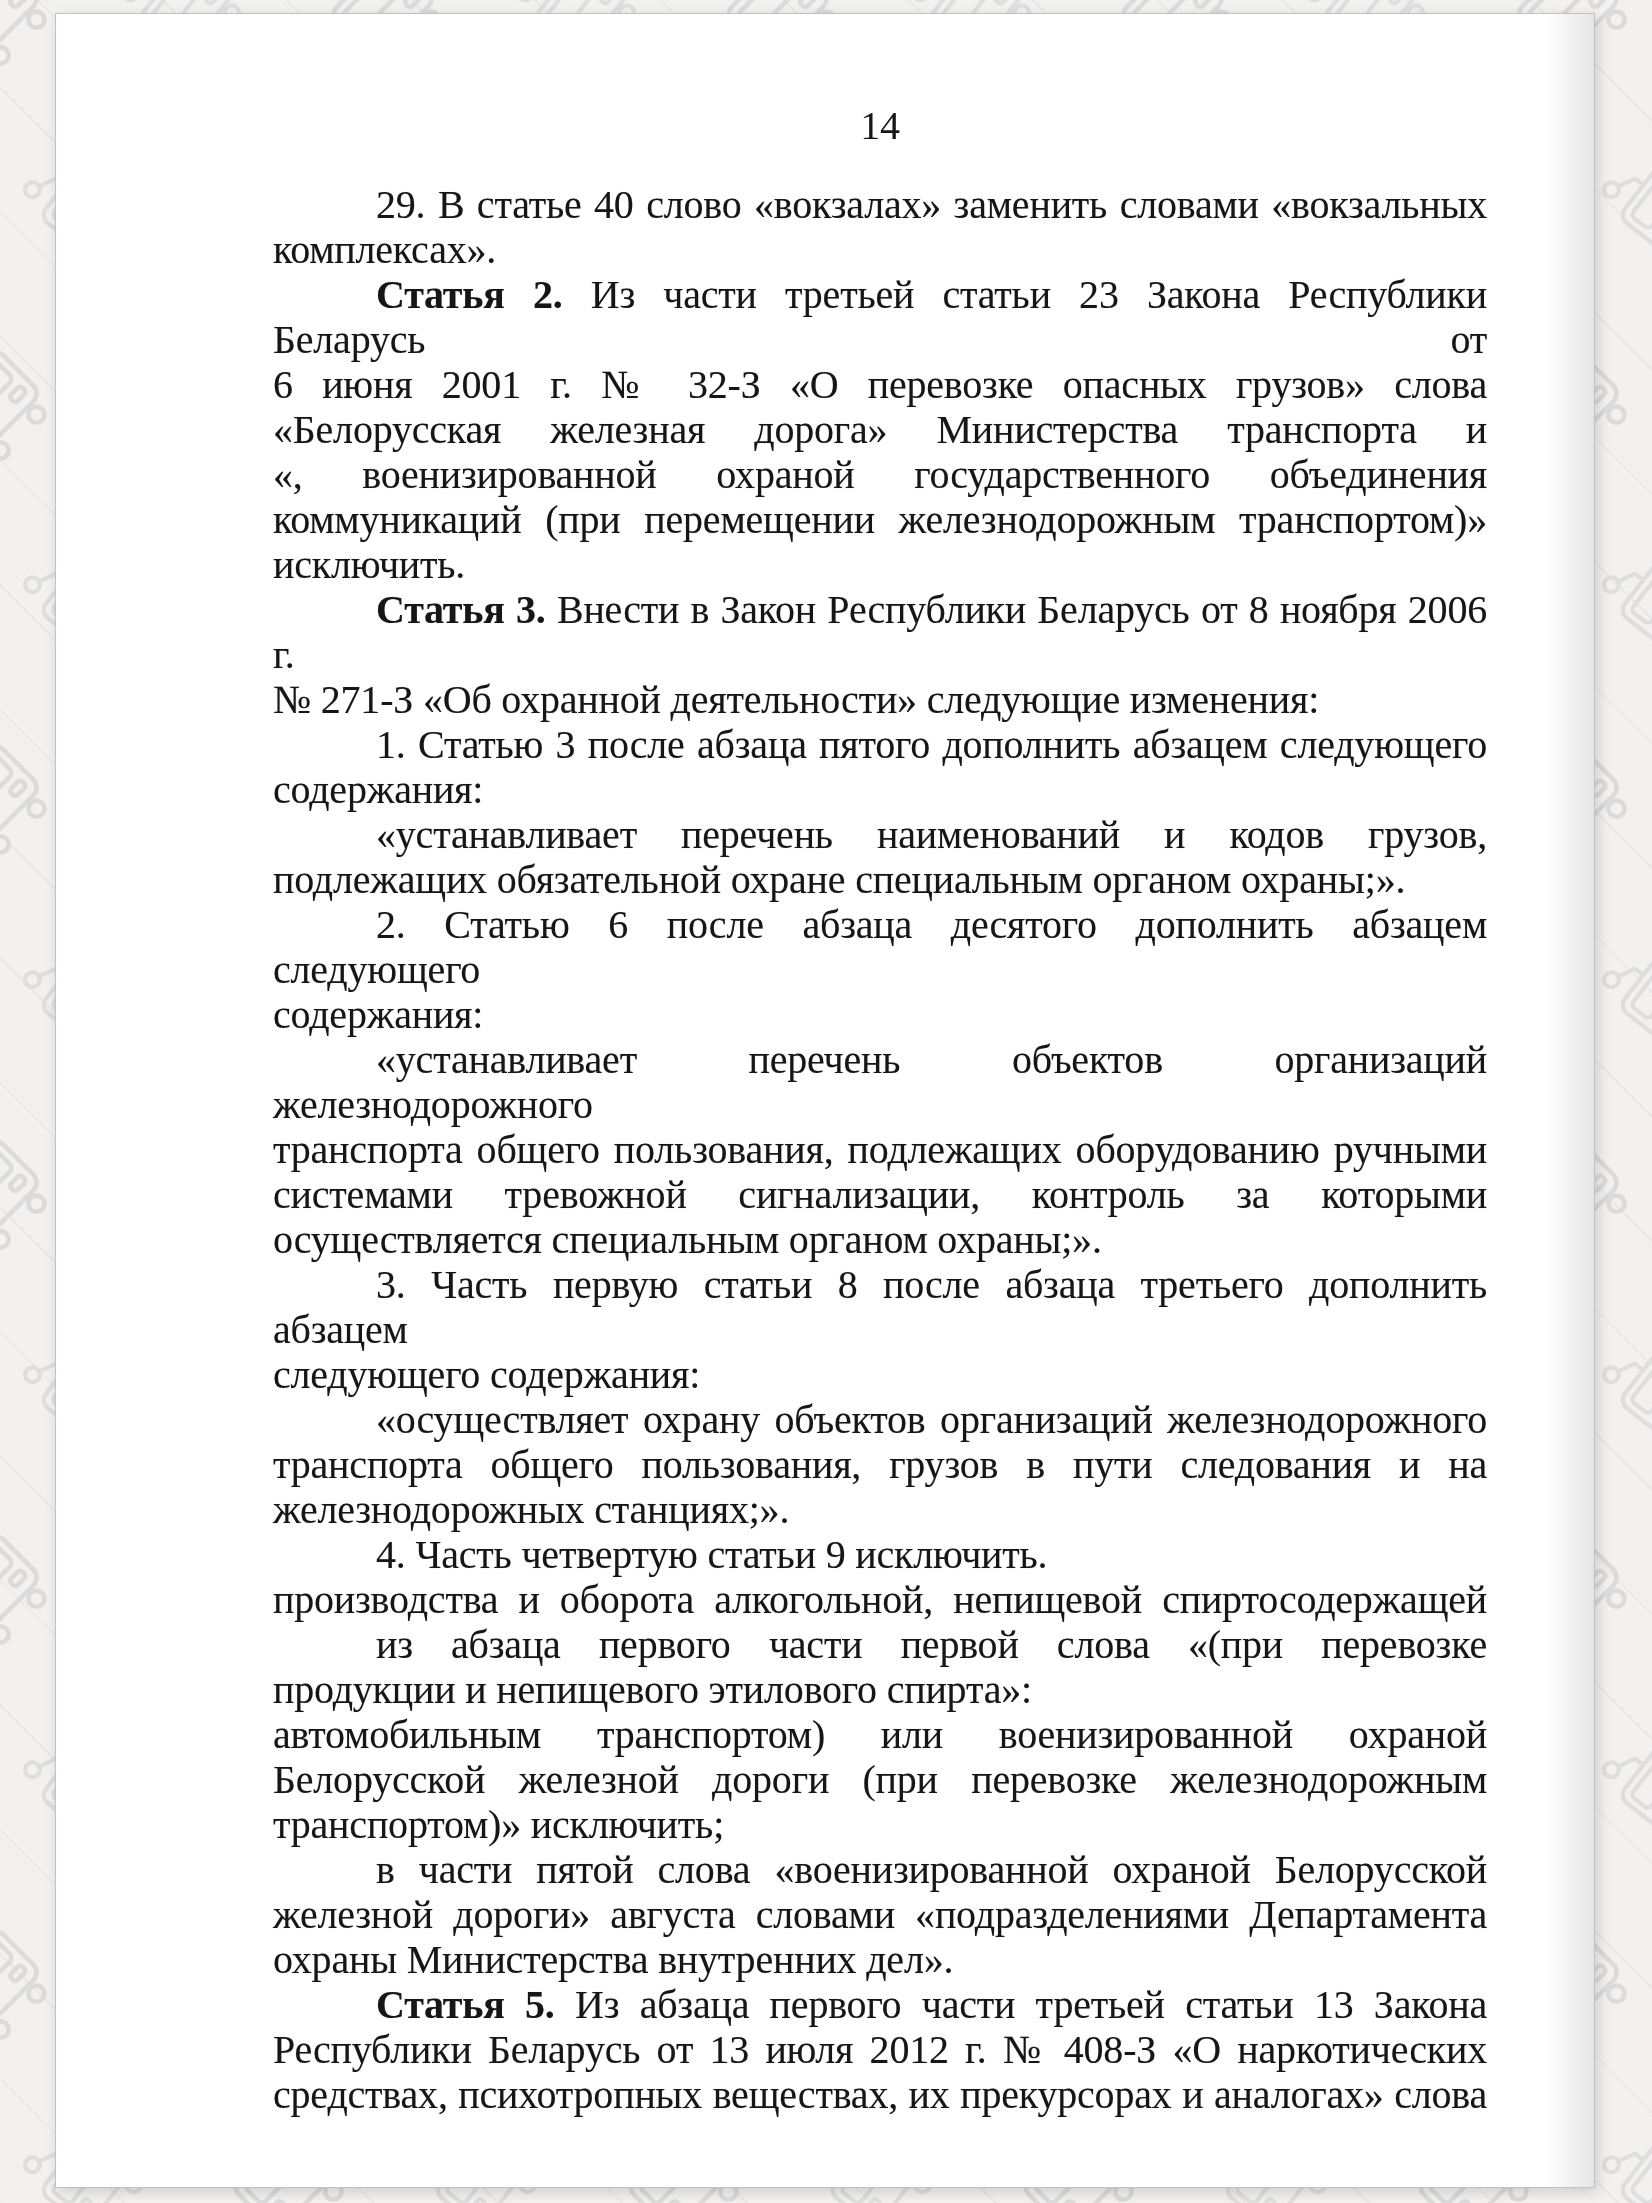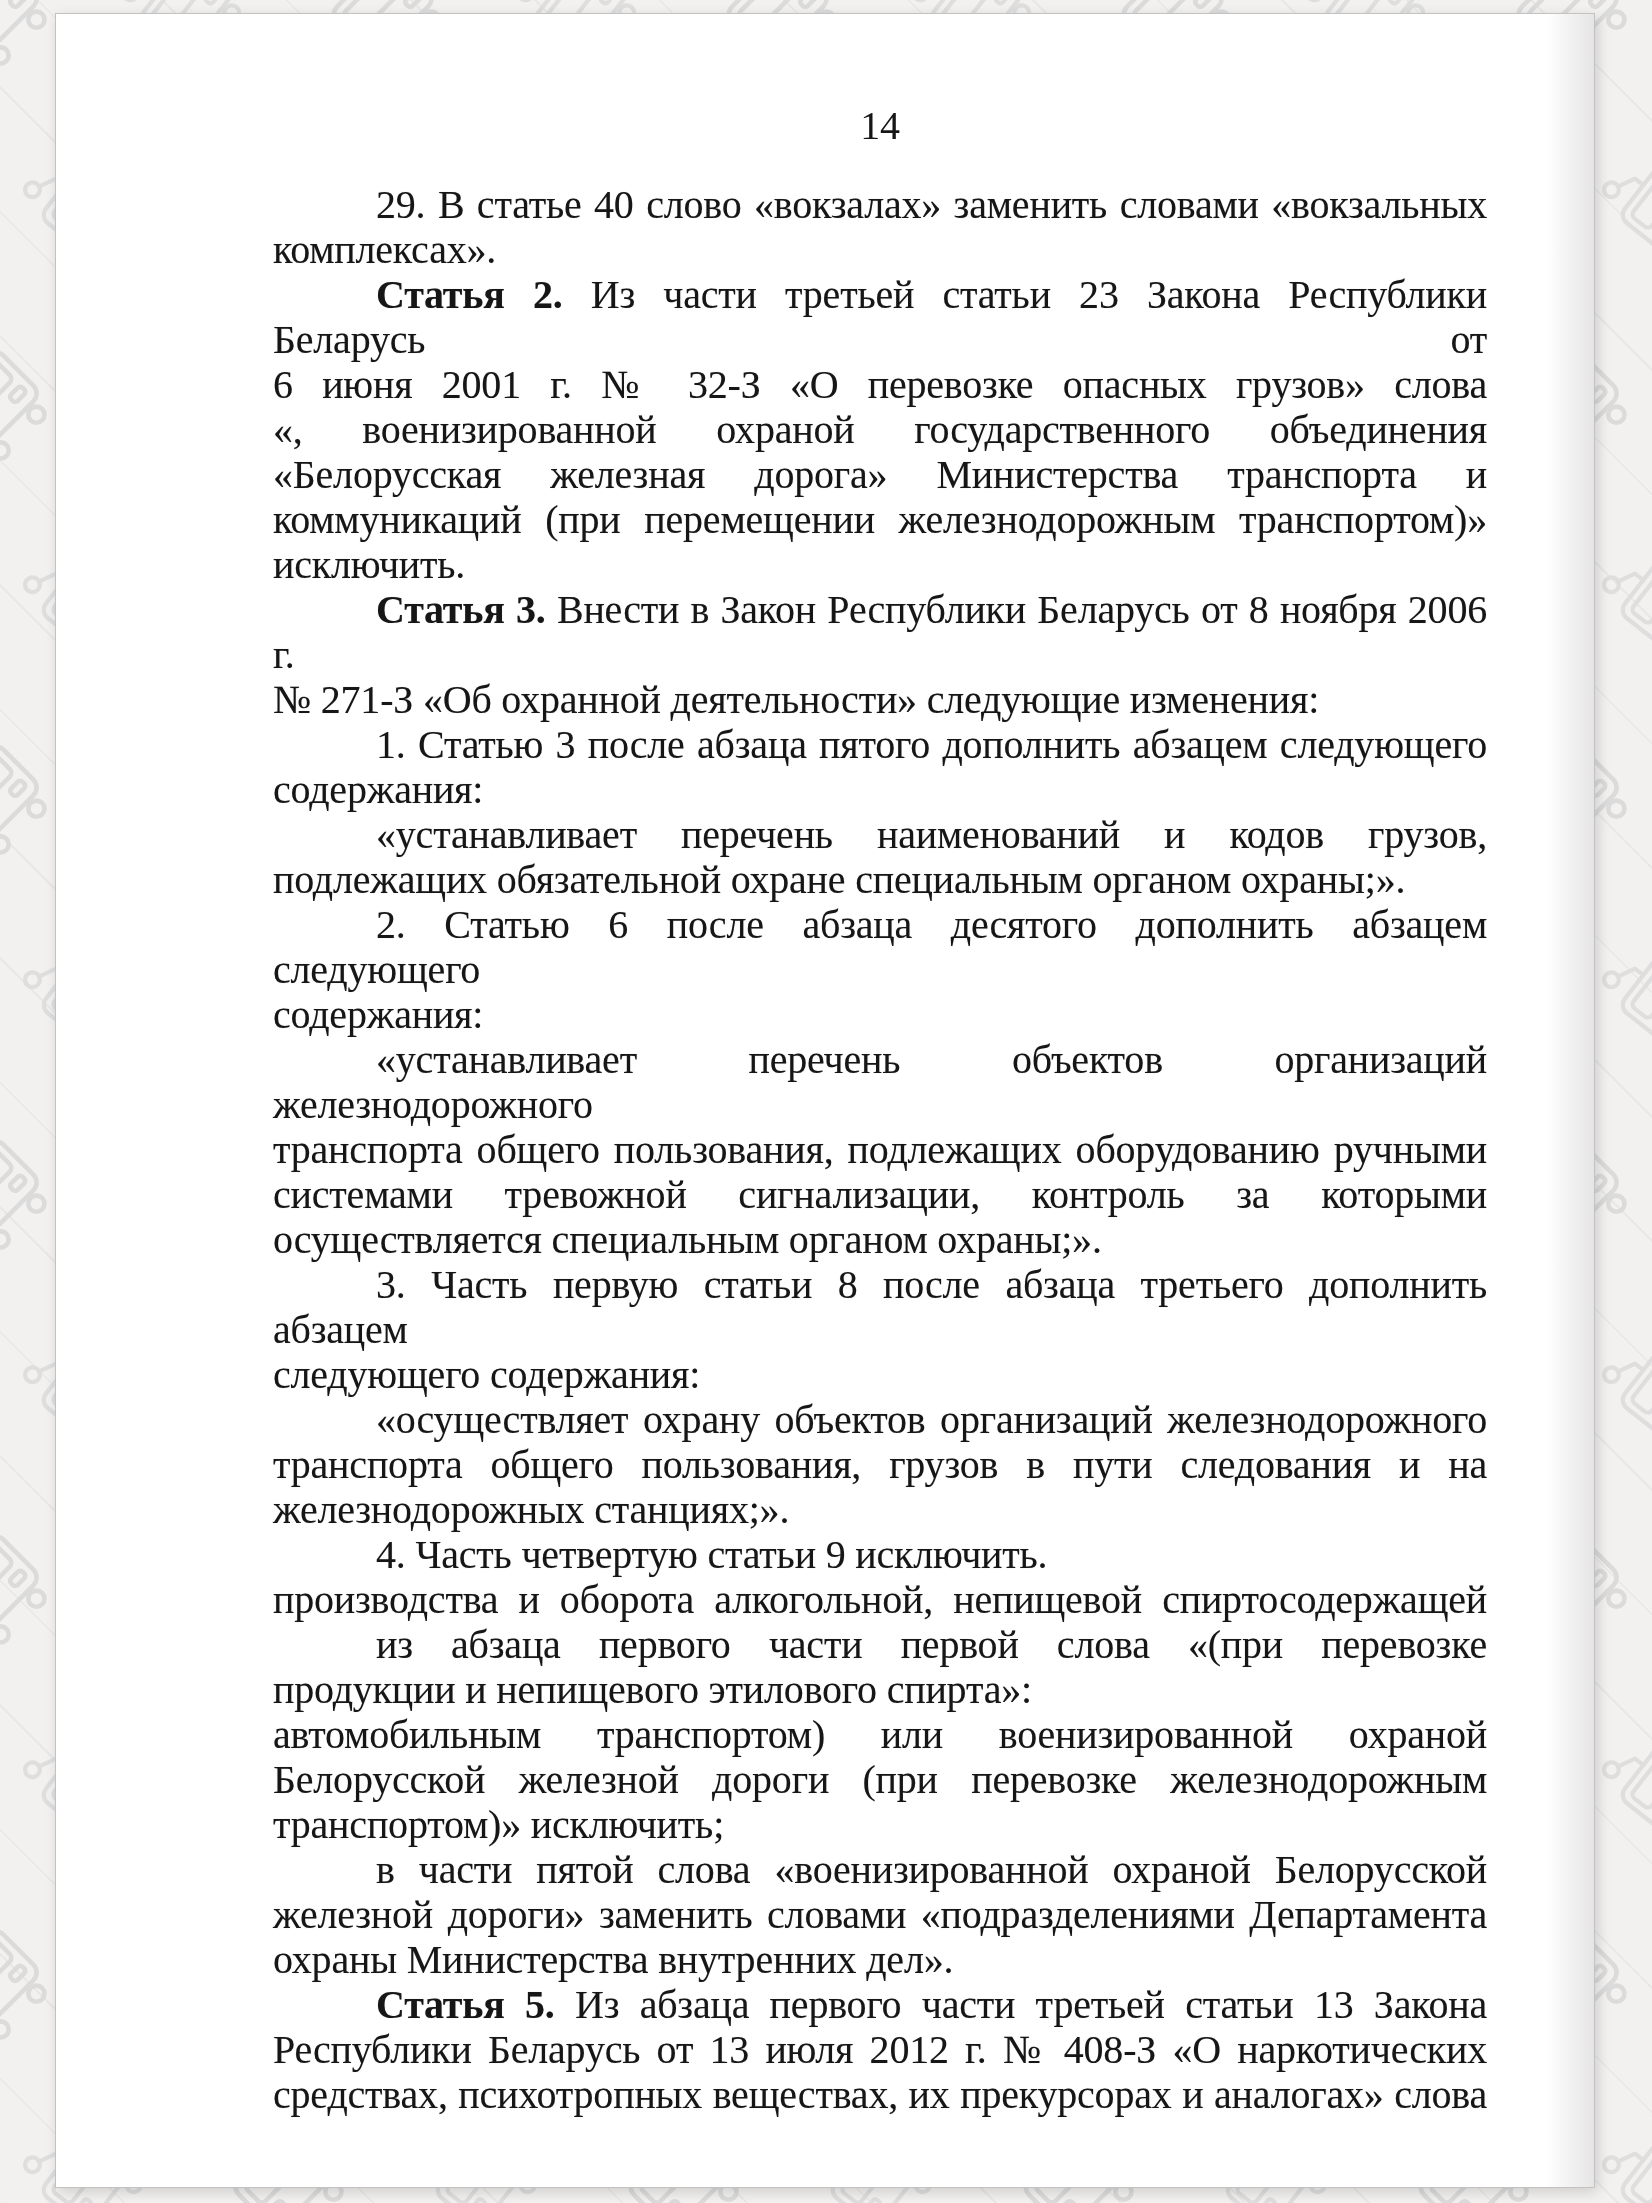--- a/index.html
+++ b/index.html
@@ -1586,22 +1586,22 @@
 </div>
   </div>
 
 <div class="paper">
   <div class="page-number">14</div>
   <div class="doc-body">
       <div class="ln just ind">29. В статье 40 слово «вокзалах» заменить словами «вокзальных</div>
       <div class="ln">комплексах».</div>
       <div class="ln just ind"><b>Статья 2.</b> Из части третьей статьи 23 Закона Республики Беларусь от</div>
       <div class="ln just">6 июня 2001 г. № 32-З «О перевозке опасных грузов» слова</div>
+      <div class="ln just">«Белорусская железная дорога» Министерства транспорта и</div>
       <div class="ln just">«, военизированной охраной государственного объединения</div>
-      <div class="ln just">«Белорусская железная дорога» Министерства транспорта и</div>
       <div class="ln just">коммуникаций (при перемещении железнодорожным транспортом)»</div>
       <div class="ln">исключить.</div>
       <div class="ln just ind"><b>Статья 3.</b> Внести в Закон Республики Беларусь от 8 ноября 2006 г.</div>
       <div class="ln">№ 271-З «Об охранной деятельности» следующие изменения:</div>
       <div class="ln just ind">1. Статью 3 после абзаца пятого дополнить абзацем следующего</div>
       <div class="ln">содержания:</div>
       <div class="ln just ind">«устанавливает перечень наименований и кодов грузов,</div>
       <div class="ln">подлежащих обязательной охране специальным органом охраны;».</div>
       <div class="ln just ind">2. Статью 6 после абзаца десятого дополнить абзацем следующего</div>
       <div class="ln">содержания:</div>
@@ -1615,21 +1615,21 @@
       <div class="ln just">транспорта общего пользования, грузов в пути следования и на</div>
       <div class="ln">железнодорожных станциях;».</div>
       <div class="ln ind">4. Часть четвертую статьи 9 исключить.</div>
       <div class="ln just">производства и оборота алкогольной, непищевой спиртосодержащей</div>
       <div class="ln just ind">из абзаца первого части первой слова «(при перевозке</div>
       <div class="ln">продукции и непищевого этилового спирта»:</div>
       <div class="ln just">автомобильным транспортом) или военизированной охраной</div>
       <div class="ln just">Белорусской железной дороги (при перевозке железнодорожным</div>
       <div class="ln">транспортом)» исключить;</div>
       <div class="ln just ind">в части пятой слова «военизированной охраной Белорусской</div>
-      <div class="ln just">железной дороги» заменить словами «подразделениями Департамента</div>
+      <div class="ln just">железной дороги» августа словами «подразделениями Департамента</div>
       <div class="ln">охраны Министерства внутренних дел».</div>
       <div class="ln just ind"><b>Статья 5.</b> Из абзаца первого части третьей статьи 13 Закона</div>
       <div class="ln just">Республики Беларусь от 13 июля 2012 г. № 408-З «О наркотических</div>
       <div class="ln just">средствах, психотропных веществах, их прекурсорах и аналогах» слова</div>
     </div>
   <div class="edge-shade"></div>
 </div>
 
 
 </body></html>

